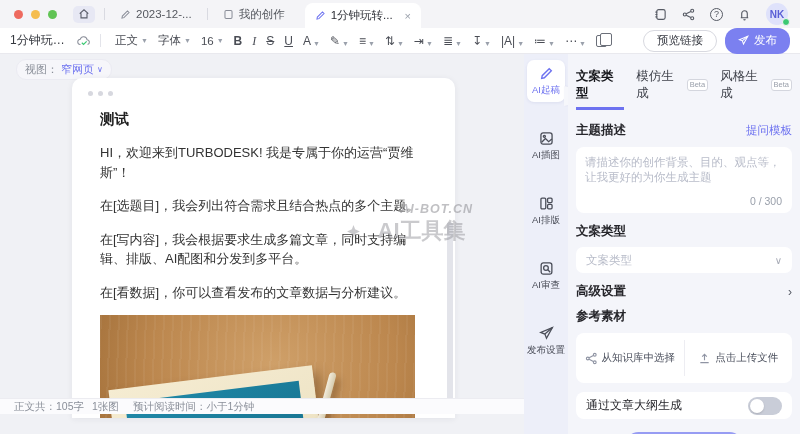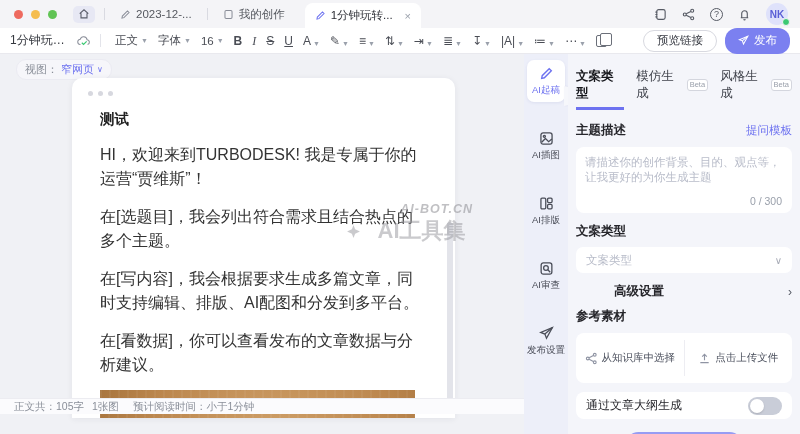--- a/index.html
+++ b/index.html
@@ -43,21 +43,21 @@
   .btn-publish { height:26px; padding:0 13px; border-radius:12px; background:#7b80f0; color:#fff; font-size:11.5px; display:flex; align-items:center; gap:5px; }
 
   
   #main { position:absolute; left:0; top:54px; width:524px; height:364px; background:#f0f1f5; }
   #view-pill { position:absolute; left:16px; top:5px; display:flex; align-items:center; gap:3px; font-size:11px; color:#8a8f99; background:#f6f6fa; border:1px solid #ebebf2; border-radius:10px; padding:2px 8px; }
   #view-pill .mode { color:#6d72f0; }
   #page { position:absolute; left:72px; top:24px; width:383px; height:340px; background:#ffffff; border-radius:10px 10px 0 0; box-shadow:0 1px 6px rgba(40,44,60,.07); overflow:hidden; }
   .page-dots { display:flex; gap:5px; margin:13px 0 0 16px; }
   .pdot { width:5px; height:5px; border-radius:50%; background:#d7d8df; }
   .doc-h { margin:14px 0 0 28px; font-size:14.5px; font-weight:bold; color:#222; }
-  .doc-p { margin:14px 32px 0 28px; font-size:16px; color:#333; line-height:1.5; }
+  .doc-p { margin:14px 32px 0 28px; font-size:13px; color:#333; line-height:1.5; }
   #doc-image { position:relative; margin:13px 0 0 28px; width:315px; height:196px; overflow:hidden;
     background:radial-gradient(ellipse at 55% 25%, #cfa069 0%, #bc874e 50%, #93622e 100%); }
   #doc-image .grain { position:absolute; inset:0; background:repeating-linear-gradient(92deg, rgba(255,255,255,.05) 0 2px, rgba(0,0,0,0) 2px 9px); }
   .polaroid { position:absolute; left:18px; top:62px; width:205px; height:170px; background:linear-gradient(160deg,#f5ecd2,#e8dcba); transform:rotate(-7deg); box-shadow:6px 8px 12px rgba(70,38,8,.35); }
   .polaroid .inner { position:absolute; left:15px; top:14px; right:15px; bottom:22px; background:linear-gradient(150deg,#2089a8,#136a86); display:flex; align-items:center; justify-content:center; }
   .pen { position:absolute; left:218px; top:56px; width:7px; height:92px; background:linear-gradient(90deg,#f2ecdc,#d6cbae); border-radius:4px; transform:rotate(15deg); box-shadow:5px 5px 7px rgba(70,38,8,.35); }
   #watermark { position:absolute; left:338px; top:148px; width:135px; text-align:right; pointer-events:none; z-index:5; color:rgba(140,140,145,.55); }
   #watermark .w1 { font-size:12.5px; font-style:italic; font-weight:bold; letter-spacing:1px; }
   #watermark .w2 { font-size:22px; font-weight:bold; display:flex; align-items:center; justify-content:center; gap:17px; color:rgba(150,150,155,.5); }
   #scroll-thumb { position:absolute; left:447px; top:168px; width:6px; height:180px; border-radius:3px; background:#e3e4ea; }
@@ -377,21 +377,21 @@
   </div>
 
   <div class="prow" style="margin-top:10px;">
     <span class="plabel">文案类型</span>
   </div>
   <div id="type-select">
     <span>文案类型</span>
     <span class="chev">∨</span>
   </div>
 
-  <div class="prow" style="margin-top:10px;margin-left:38px;">
+  <div class="prow" style="margin-top:10px;">
     <span class="plabel">高级设置</span>
     <span class="pchev">›</span>
   </div>
 
   <div class="prow" style="margin-top:8px;">
     <span class="plabel">参考素材</span>
   </div>
   <div id="materials">
     <div class="mat-cell">
       <span>

